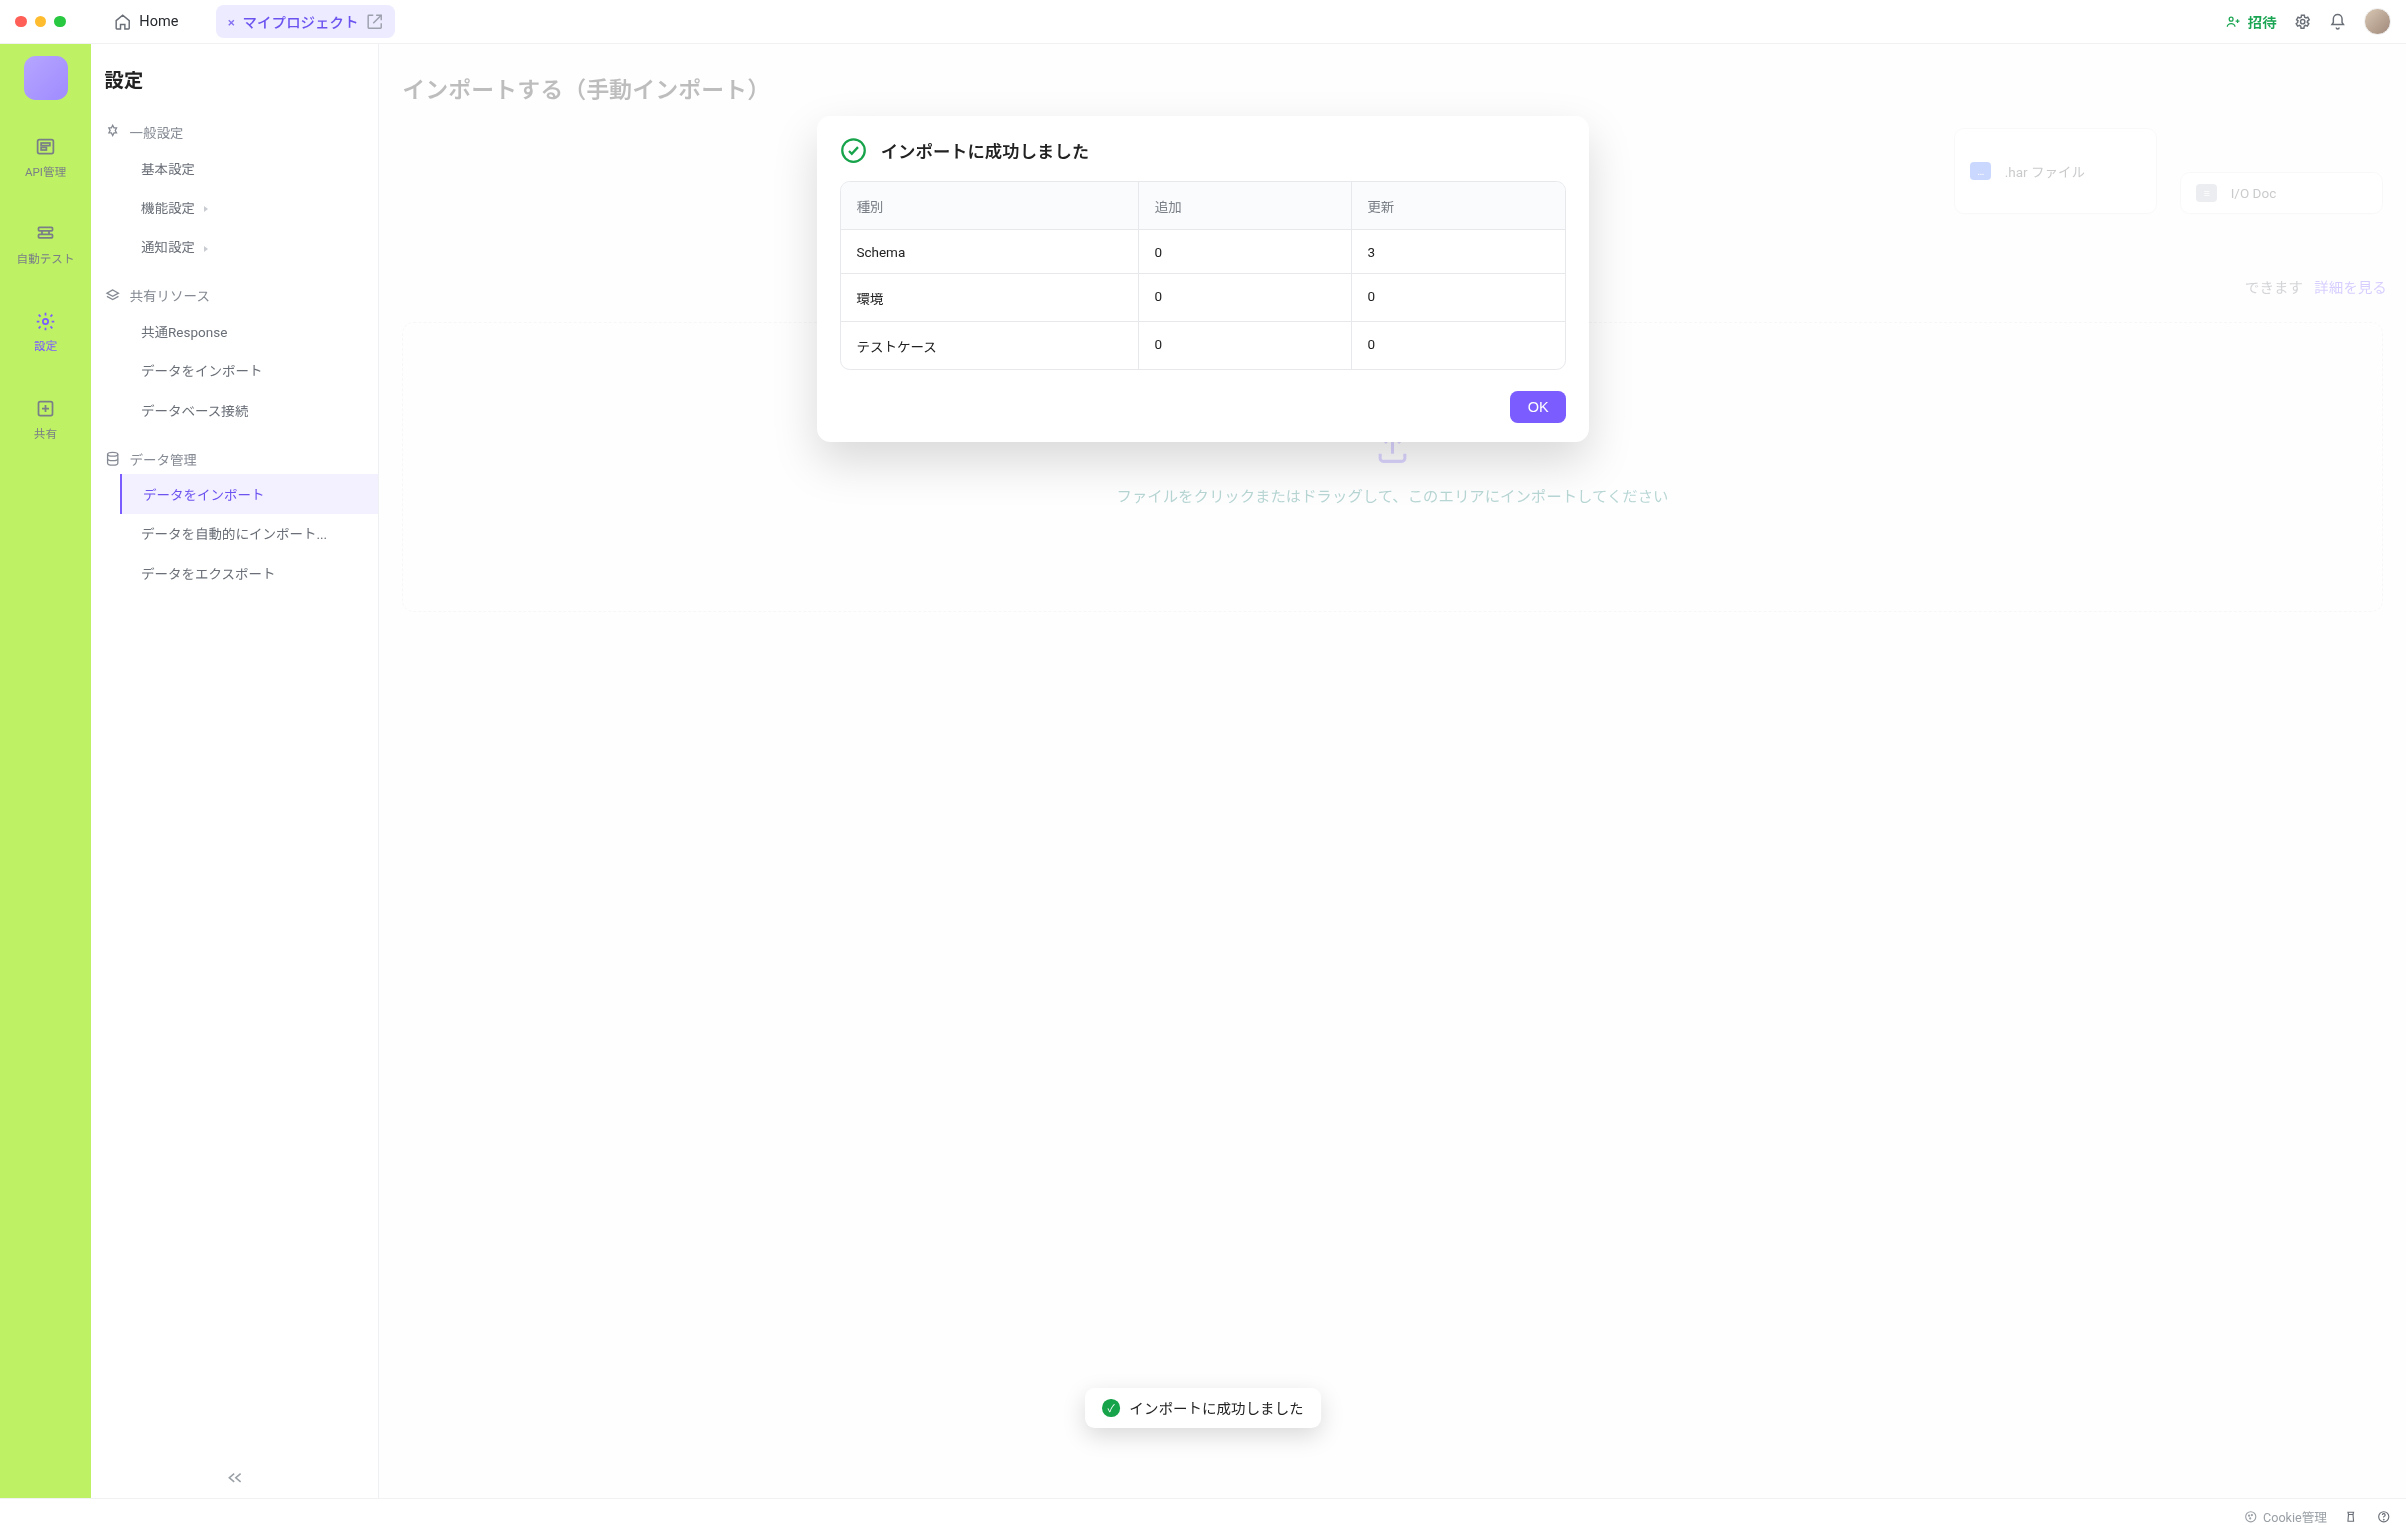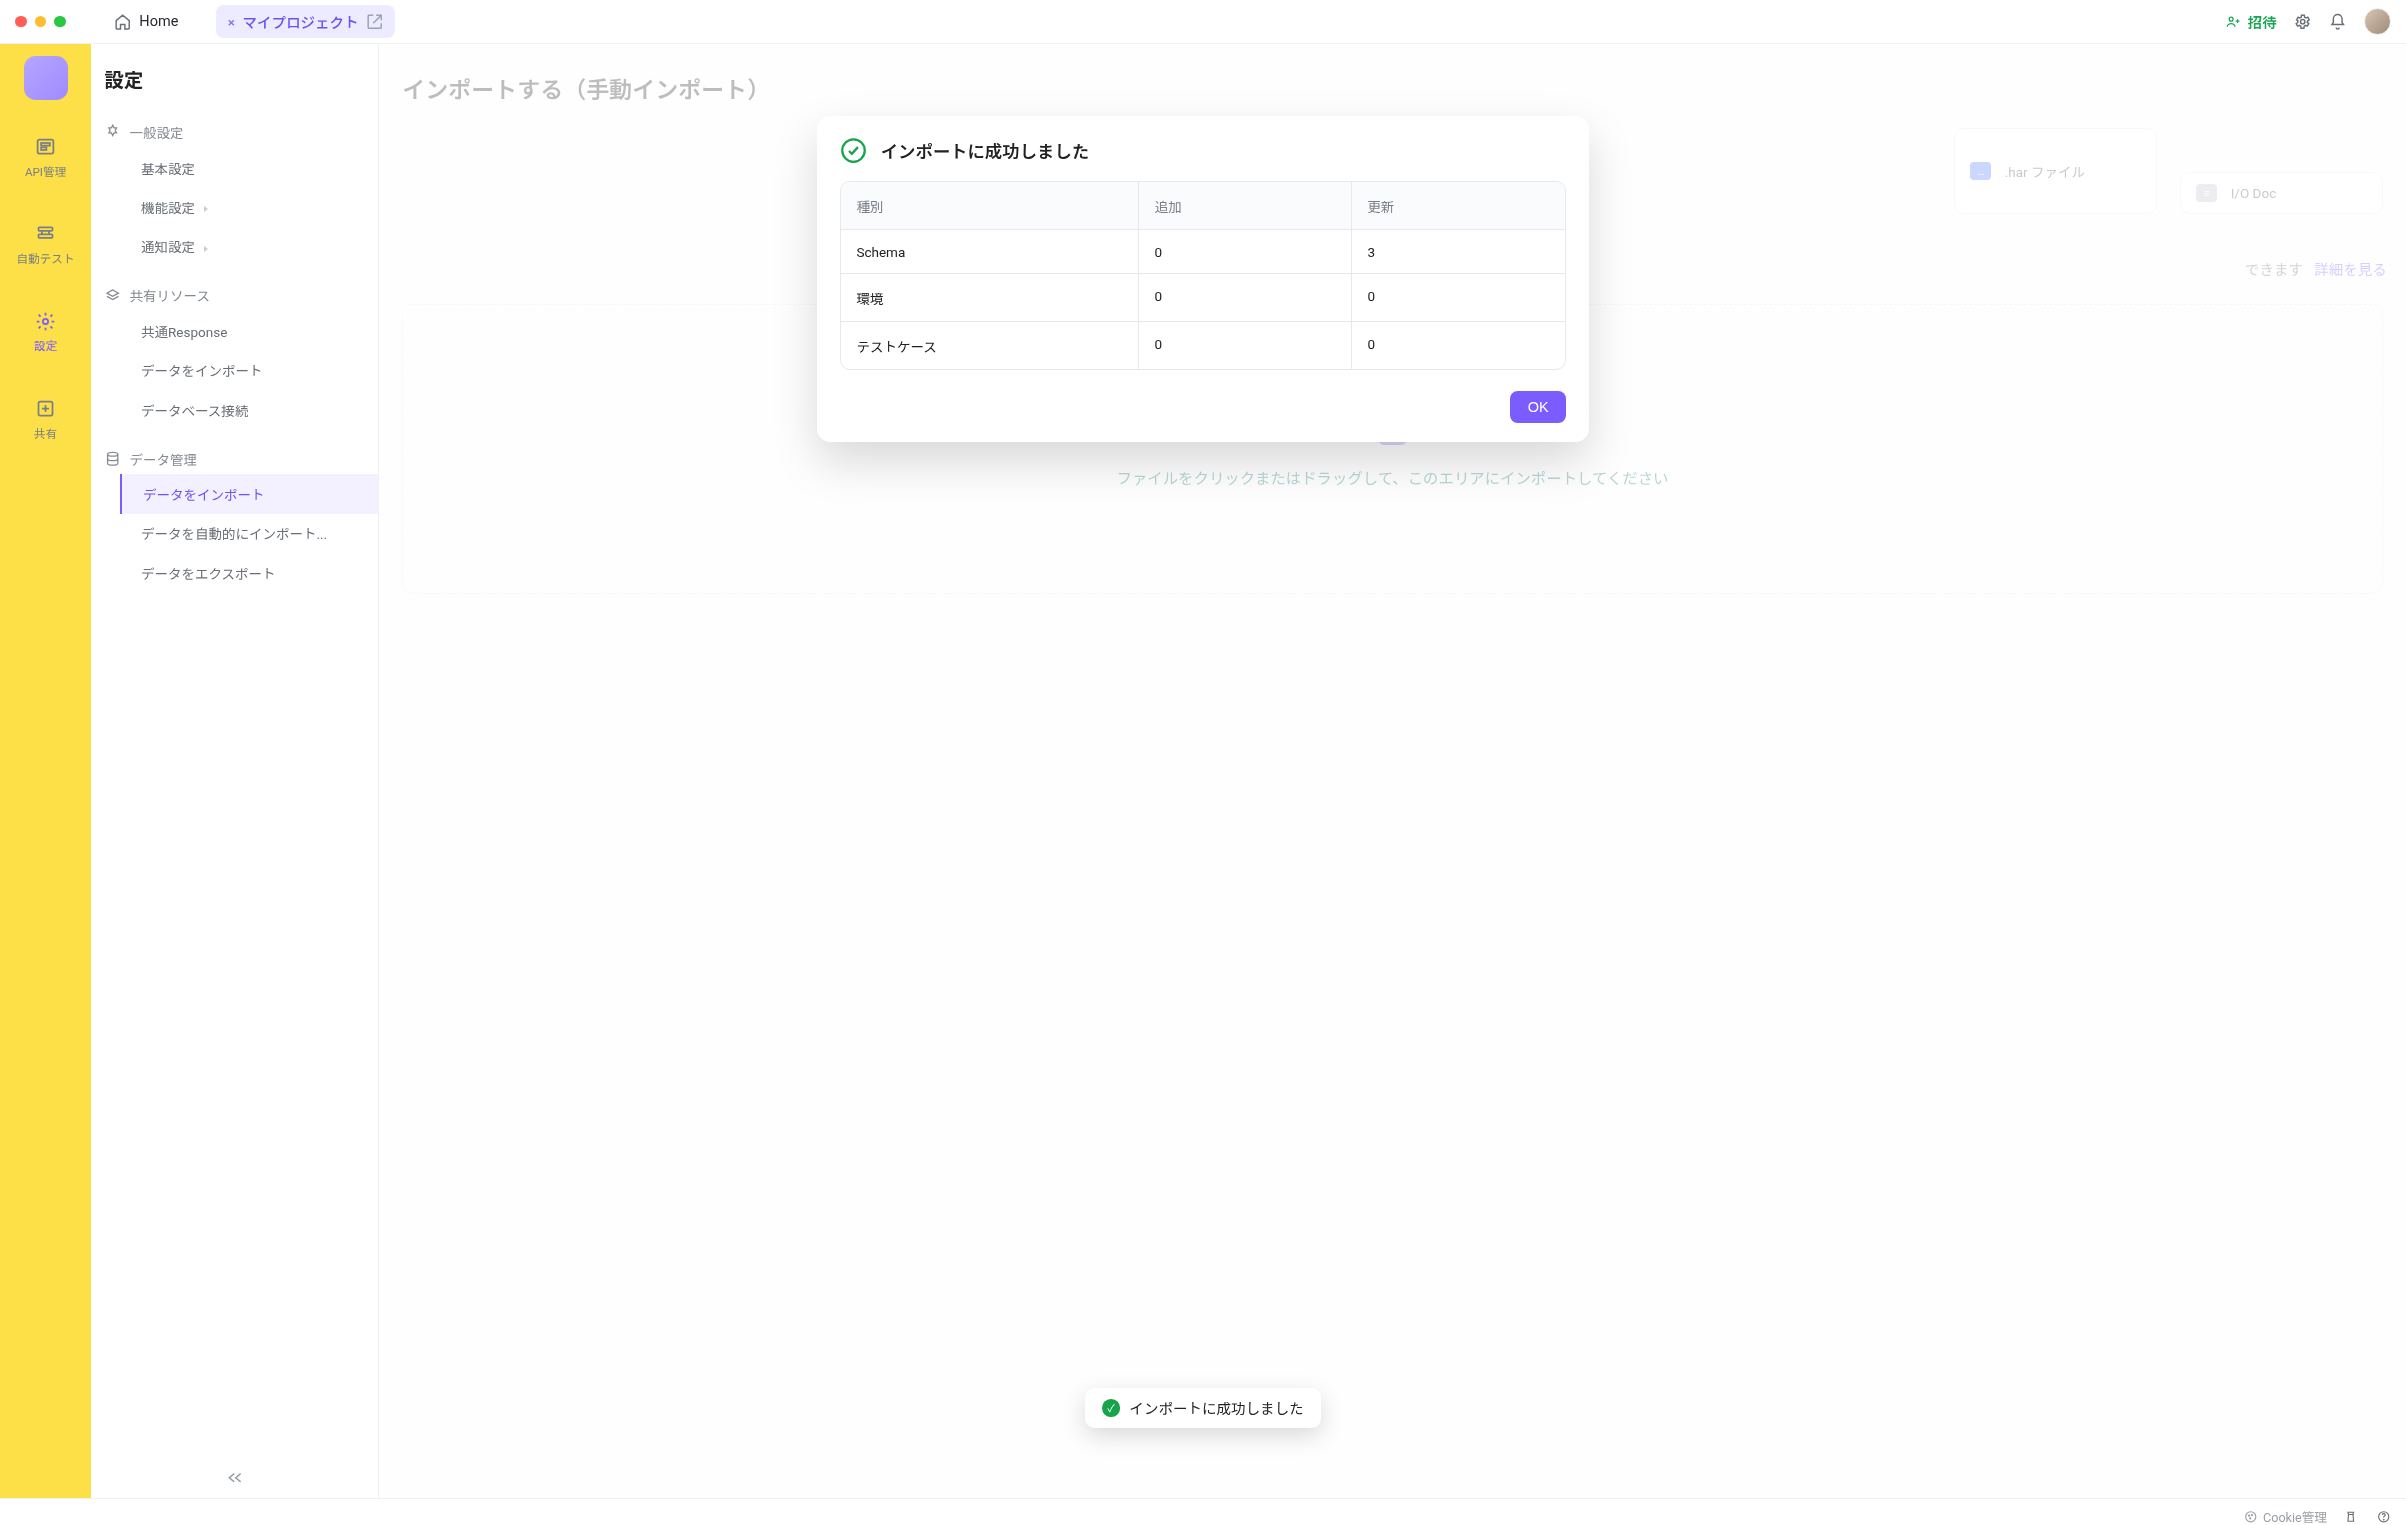--- a/index.html
+++ b/index.html
@@ -63,21 +63,21 @@
     display: grid;
     grid-template-columns: 91px 288px 1fr;
     height: calc(100% - 44px - 27px);
     background: #f6f4fe;
   }
 
   
   .rail {
     padding-top: 11.6px;
     display: flex; flex-direction: column; align-items: center; gap: 29px;
-    background: #fde047;
+    background: #bef264;
   }
   .rail .logo { width: 44px; height: 44px; border-radius: 11.6px; background: linear-gradient(135deg,#b6a6ff,#9f8bff); }
   .rail-item { width: 100%; display: flex; flex-direction: column; align-items: center; gap: 5.8px; color: #7a7f87; font-size: 11.6px; padding: 7.7px 0; }
   .rail-item.active { color: #7b5cff; }
   .rail-item .rail-glyph { width: 21px; height: 21px; display: flex; align-items: center; justify-content: center; color: inherit; }
 
   
   .sidebar {
     background: #fff;
     border-right: 1px solid #eef0f3;
@@ -134,21 +134,21 @@
     font-size: 13.5px;
     box-shadow: 0 1px 1.9px rgba(0,0,0,.02);
   }
   .import-card .badge {
     width: 21px; height: 17.4px; border-radius: 3.9px;
     display: inline-flex; align-items: center; justify-content: center;
     font-size: 10.6px; color: #fff;
     background: #4f7bff;
   }
   .import-card .badge.neutral { background: #bfc3cb; color: #fff; }
-  .hint-row { margin-top: 44px; font-size: 14.5px; color: #6a6f77; }
+  .hint-row { margin-top: 62px; font-size: 14.5px; color: #6a6f77; }
   .hint-row a { color: #7b5cff; margin-left: 7.7px; text-decoration: none; }
 
   .dropzone {
     margin: 25px 3.9px 0;
     border: 1.9px dashed #e1e4ea;
     border-radius: 11.6px;
     height: 290px;
     display: flex; flex-direction: column; align-items: center; justify-content: center;
     gap: 17.4px;
     color: #7b5cff;

